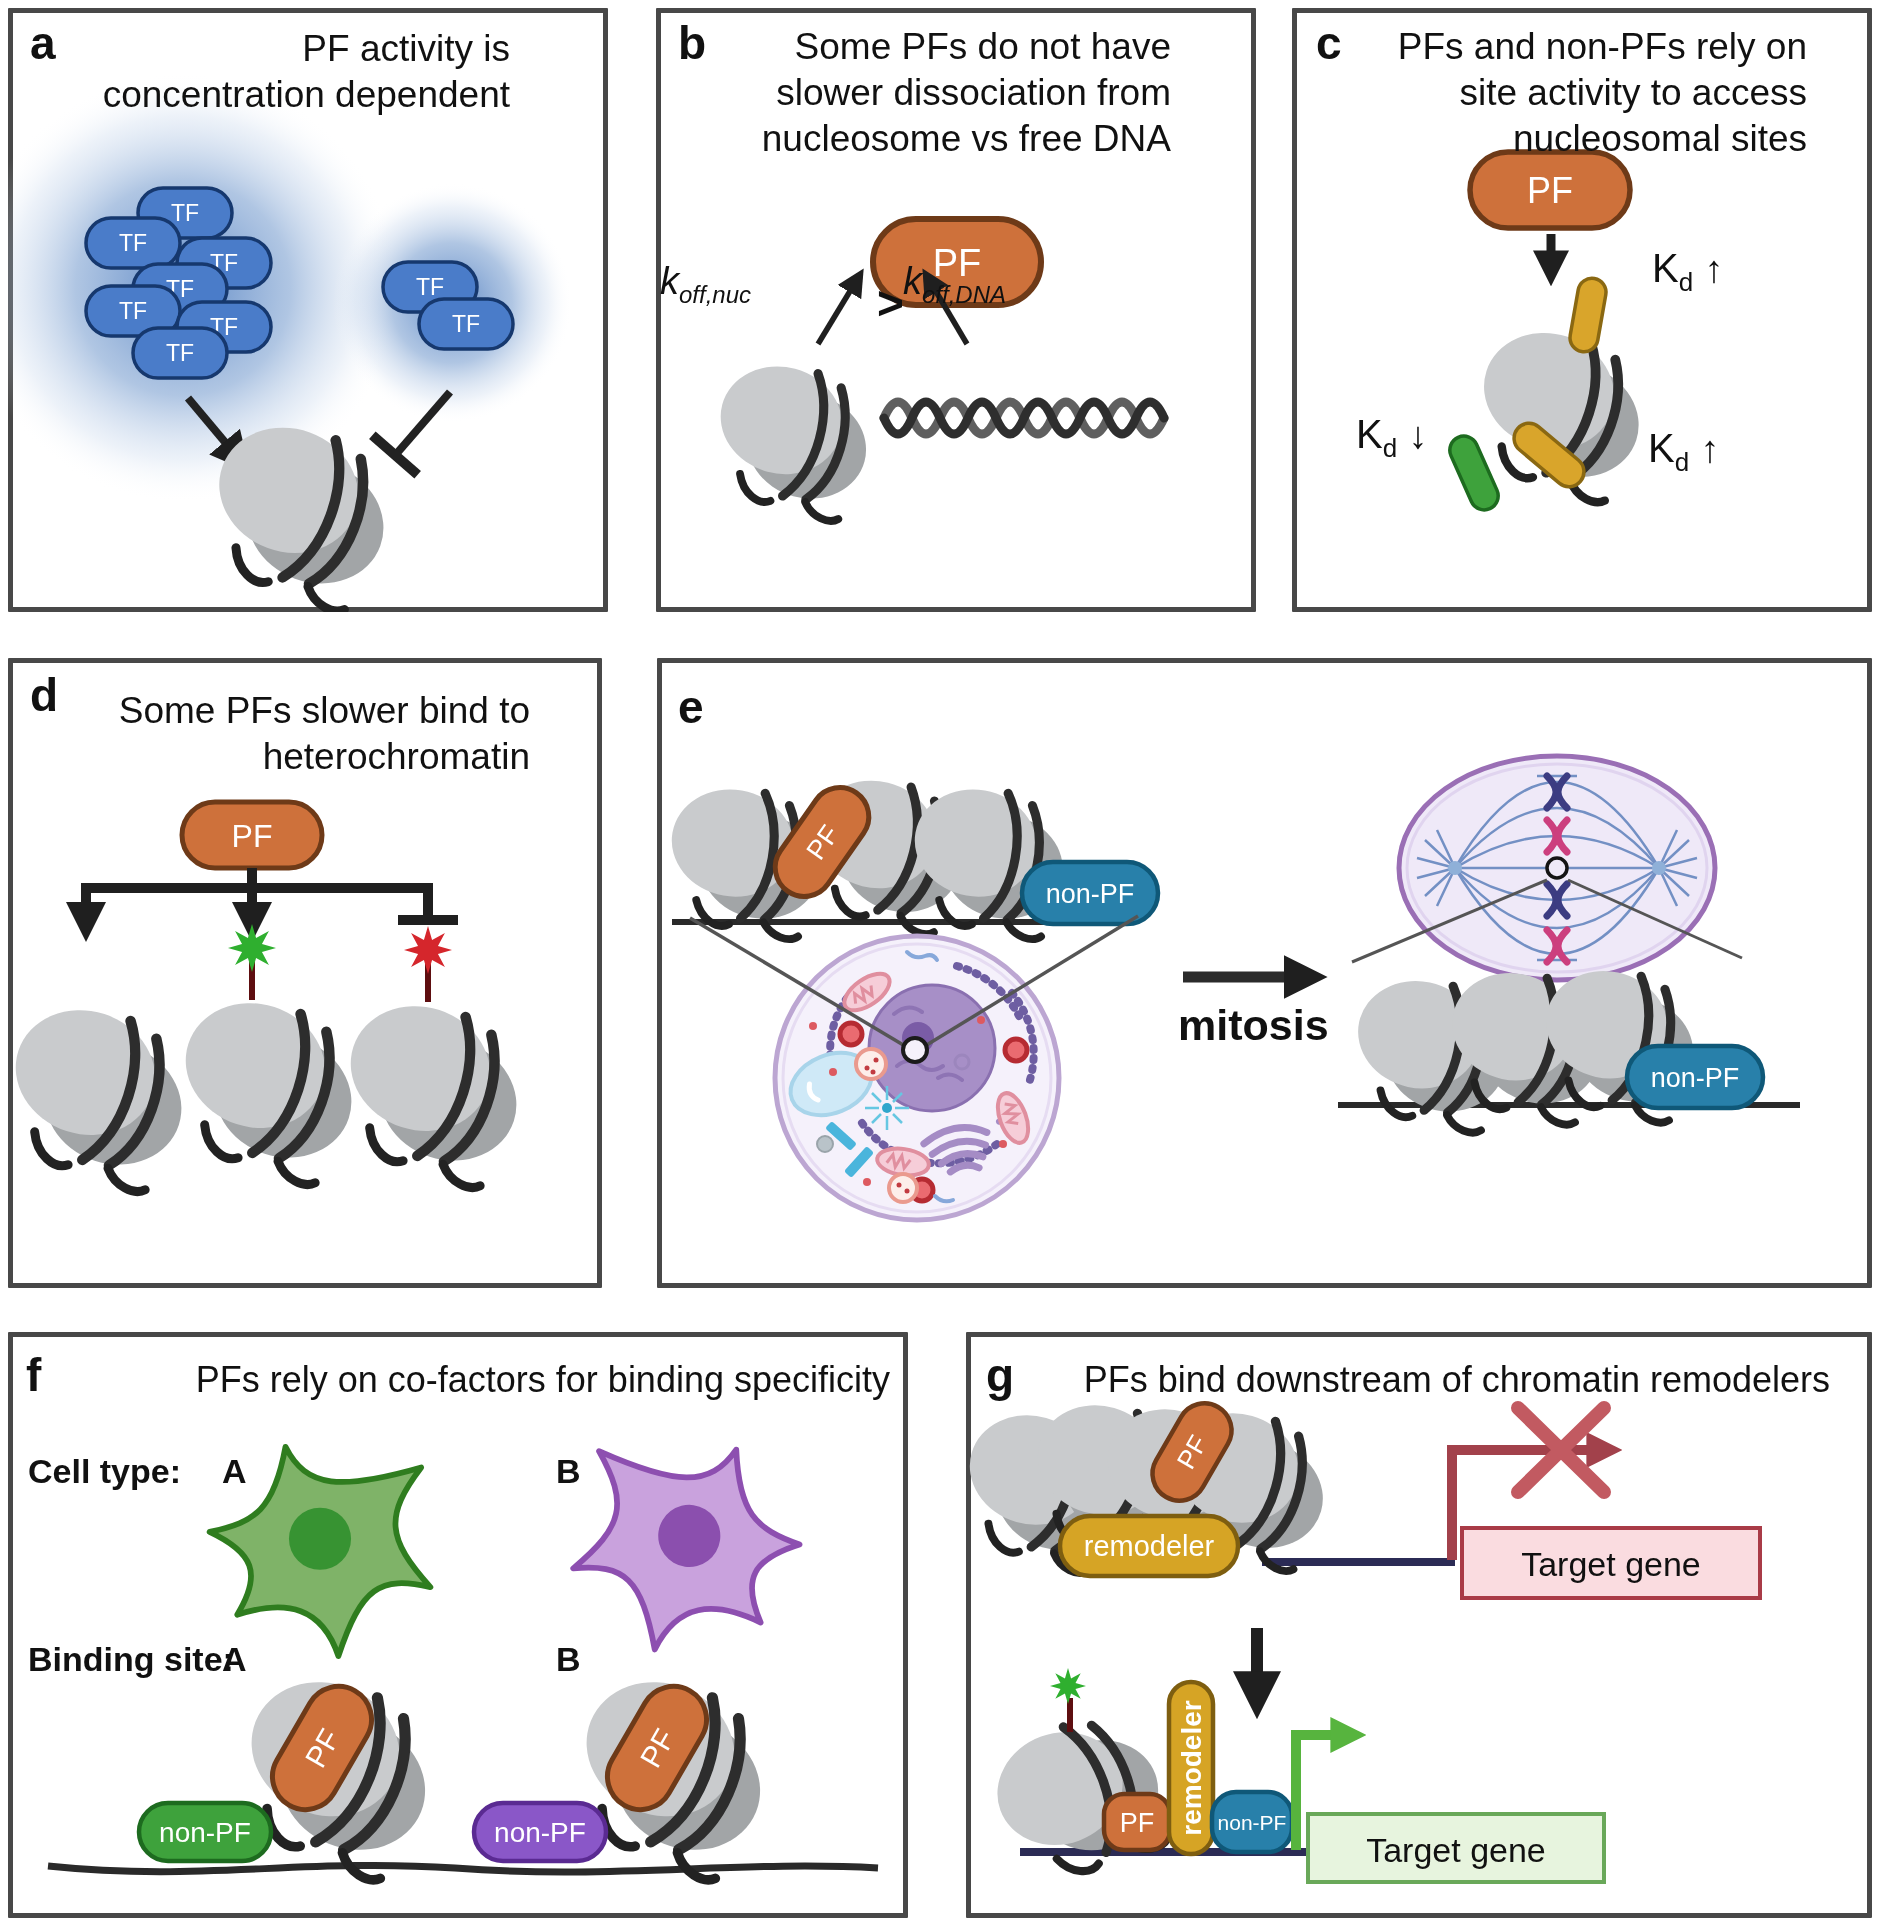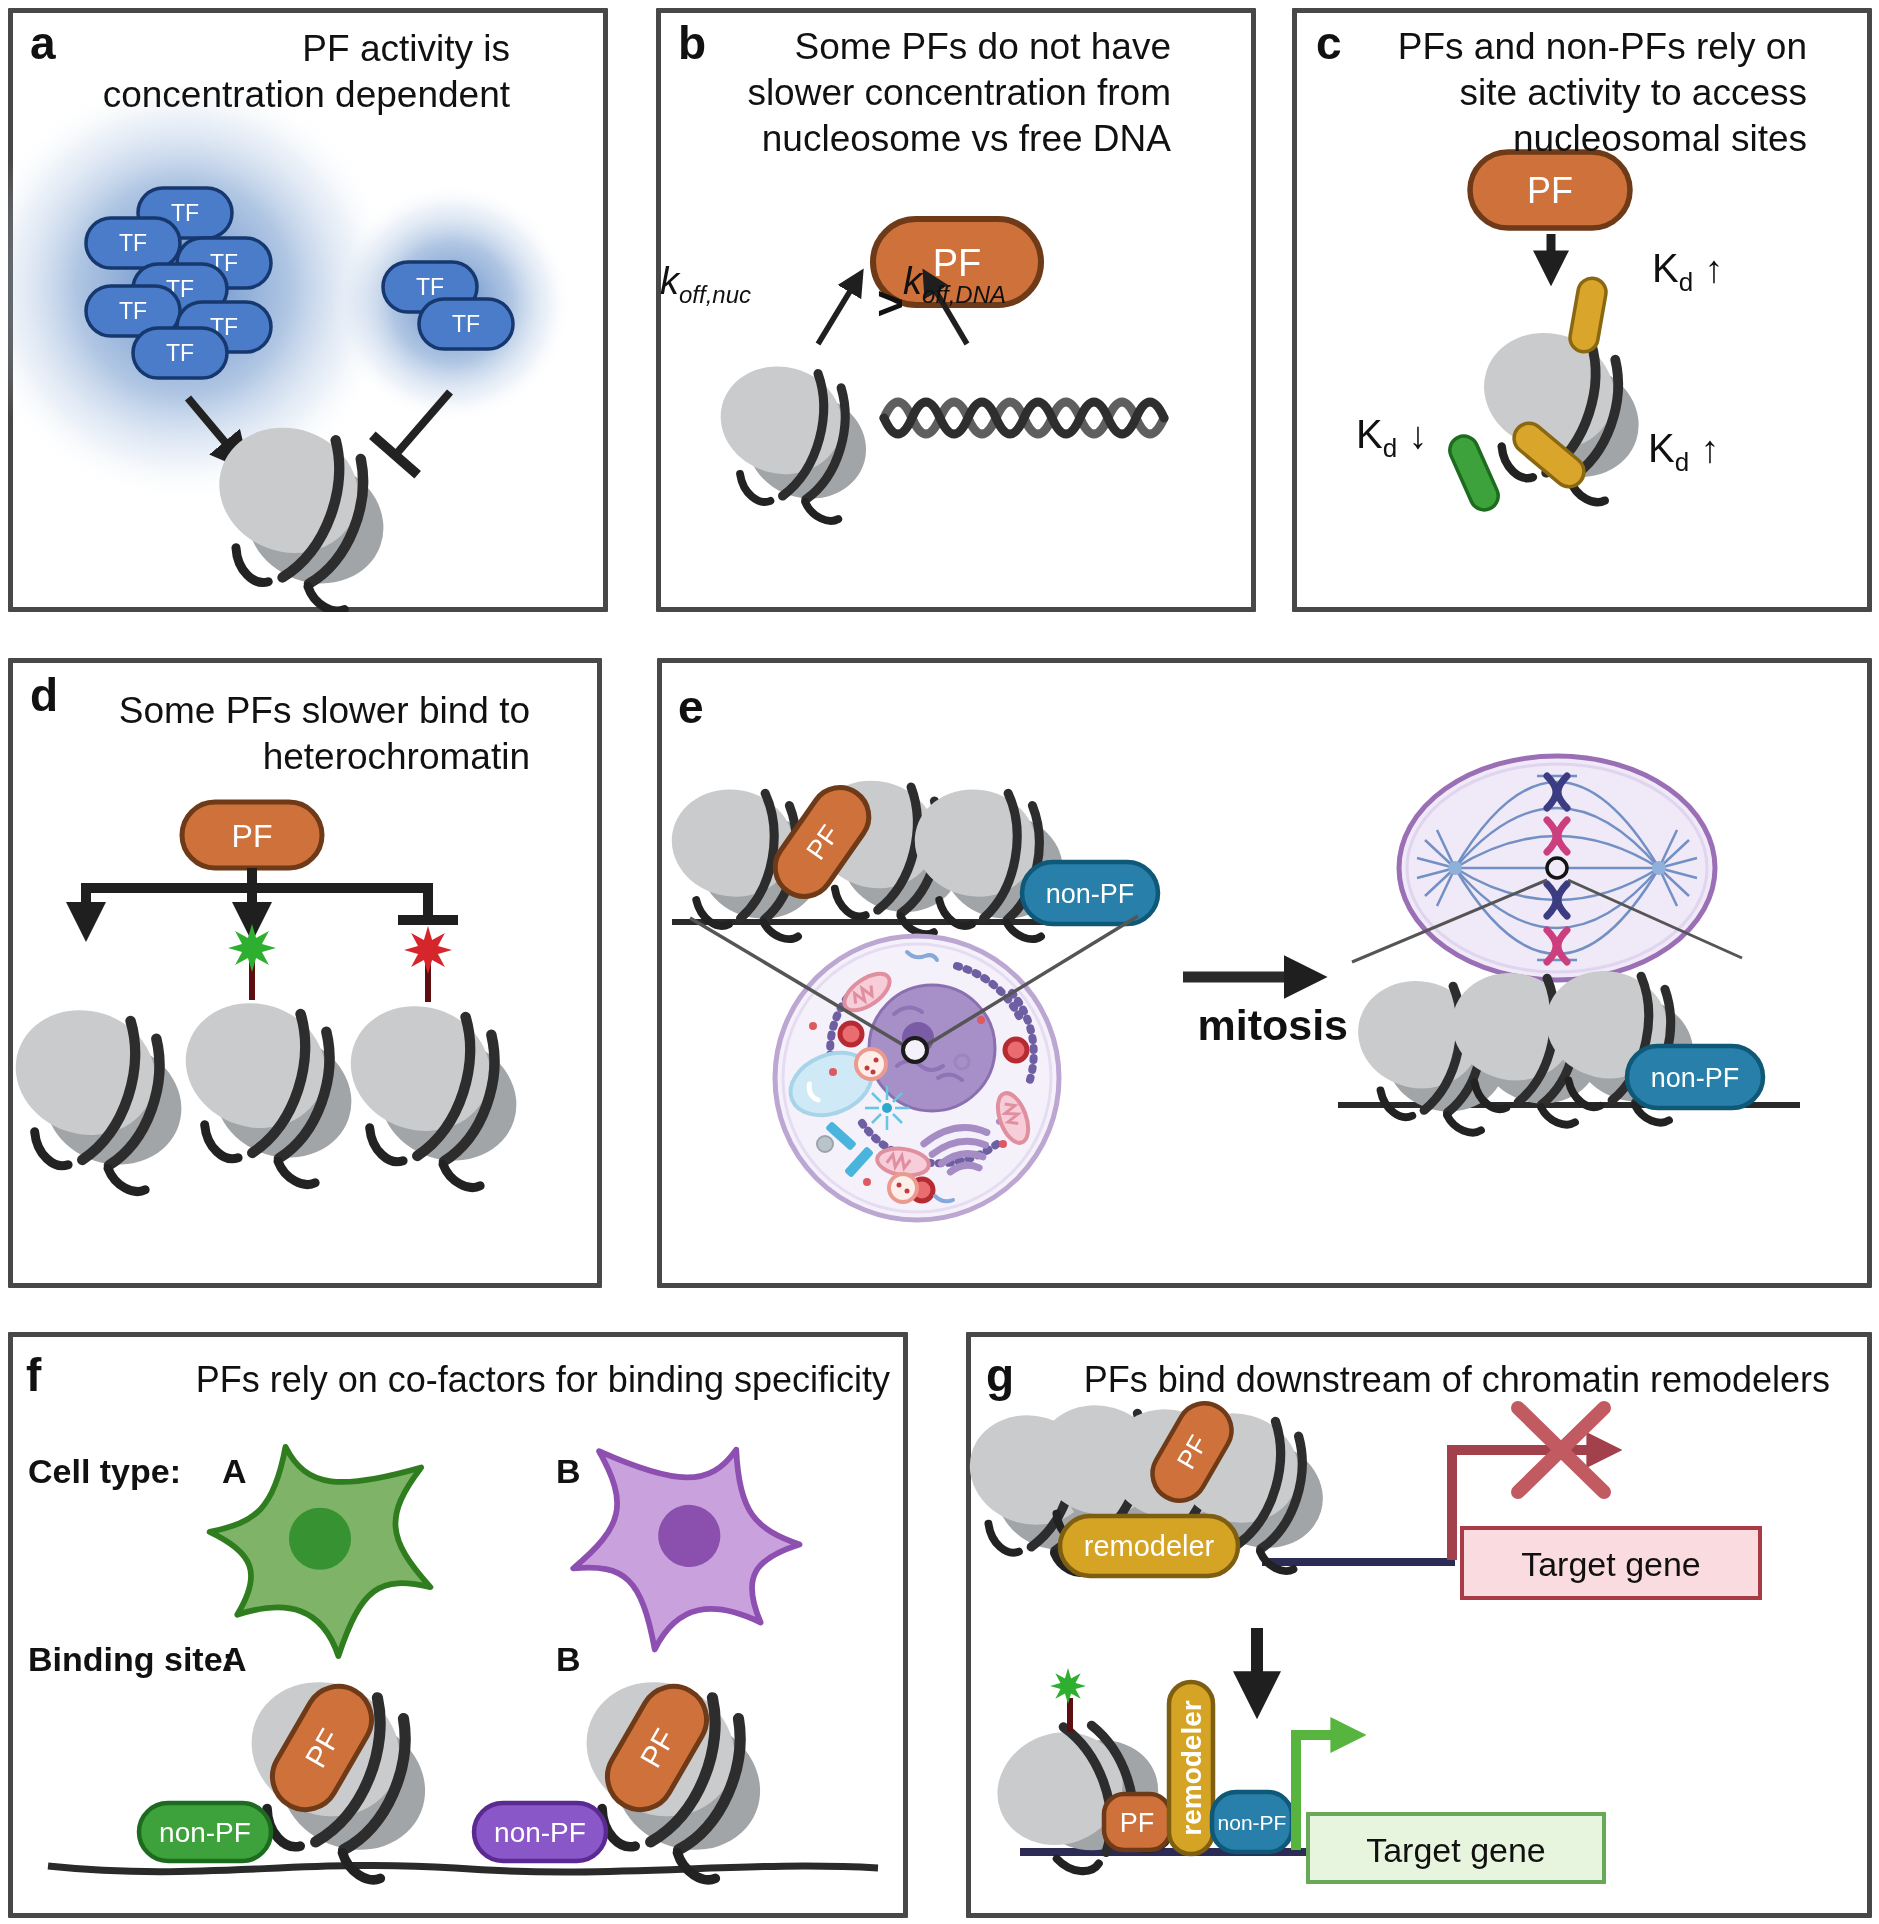--- a/index.html
+++ b/index.html
@@ -10,21 +10,21 @@
   .letter{position:absolute;font-weight:bold;font-size:46px;line-height:1;}
   .title{position:absolute;font-size:37px;line-height:1.24;text-align:right;}
   .title-sm{font-size:36px;}
   .flabel{position:absolute;font-weight:bold;font-size:34px;line-height:1;margin-top:8px;}
   .kd{position:absolute;font-size:40px;line-height:1;white-space:nowrap;}
   .kd sub{font-size:26px;}
   .kd .arr{font-size:38px;font-weight:bold;}
   .koff{position:absolute;font-style:italic;font-size:38px;line-height:1;white-space:nowrap;}
   .koff sub{font-size:24px;font-style:italic;}
   .gt{position:absolute;font-size:46px;font-weight:bold;line-height:1;}
-  .mitosis{position:absolute;font-size:43px;font-weight:bold;width:170px;text-align:right;line-height:1;}
+  .mitosis{position:absolute;font-size:43px;font-weight:bold;width:170px;text-align:left;line-height:1;}
   svg text{font-family:"Liberation Sans",sans-serif;}
 </style>
 </head>
 <body>
 
 <div class="page">
 
   <svg width="0" height="0" style="position:absolute" aria-hidden="true">
     <defs>
       <g id="nuc">
@@ -425,21 +425,21 @@
     <g>
       <rect x="1308" y="1814" width="296" height="68" fill="#E7F4DE" stroke="#69A859" stroke-width="4"></rect>
       <text x="1456" y="1862" font-size="34" fill="#111" text-anchor="middle">Target gene</text>
     </g>
   </svg>
 
   <div class="letter" style="left:30px;top:20px">a</div>
   <div class="title" style="left:90px;top:26px;width:420px">PF activity is concentration dependent</div>
 
   <div class="letter" style="left:678px;top:20px">b</div>
-  <div class="title" style="left:741px;top:24px;width:430px">Some PFs do not have slower concentration from nucleosome vs free DNA</div>
+  <div class="title" style="left:741px;top:24px;width:430px">Some PFs do not have slower dissociation from nucleosome vs free DNA</div>
   <div class="koff" style="left:660px;top:262px">
     <span>k</span><sub>off,nuc</sub></div>
   <div class="gt" style="left:877px;top:280px">&gt;</div>
   <div class="koff" style="left:903px;top:262px">
     <span>k</span><sub>off,DNA</sub></div>
 
   <div class="letter" style="left:1316px;top:20px">c</div>
   <div class="title" style="left:1357px;top:24px;width:450px">PFs and non-PFs rely on site activity to access nucleosomal sites</div>
   <div class="kd" style="left:1652px;top:248px">
     <span>K</span><sub>d</sub> <span class="arr">↑</span></div>

